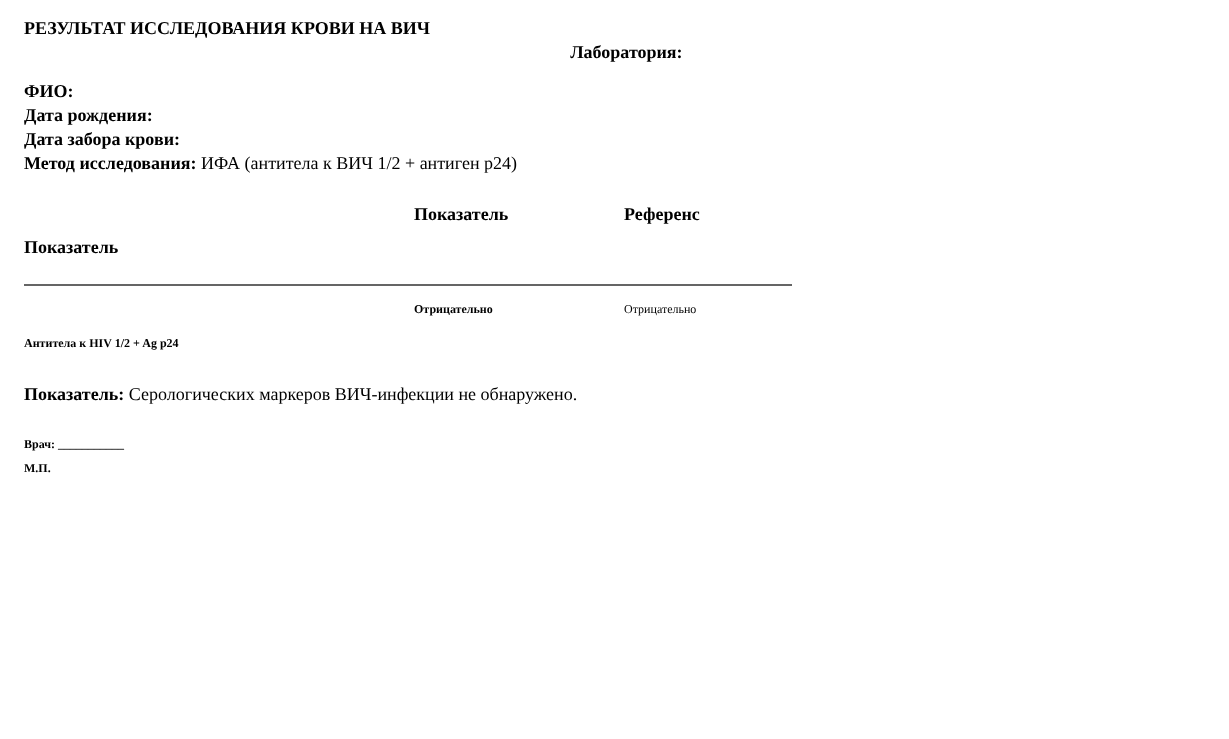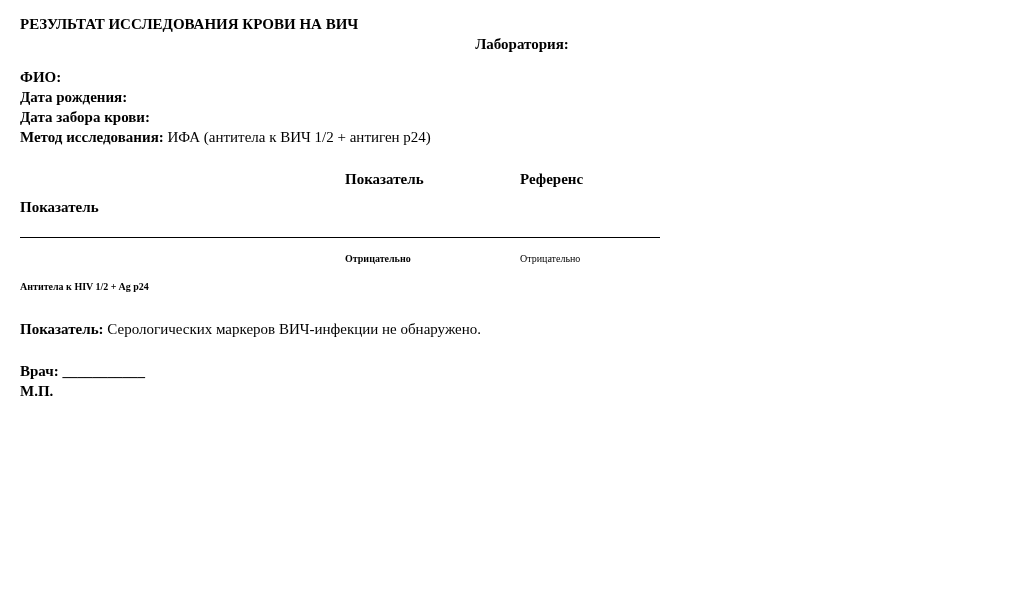--- a/index.html
+++ b/index.html
@@ -80,21 +80,21 @@
 
   .conclusion {
     font-size: 15px;
     line-height: 20px;
     margin-top: 22px;
   }
   .sign-block {
     margin-top: 22px;
   }
   .sign-line {
-    font-size: 15px;
+    font-size: 10px;
     line-height: 20px;
     font-weight: bold;
   }
   .sign-rule {
     font-weight: bold;
   }
 </style>
 </head>
 <body>
 

